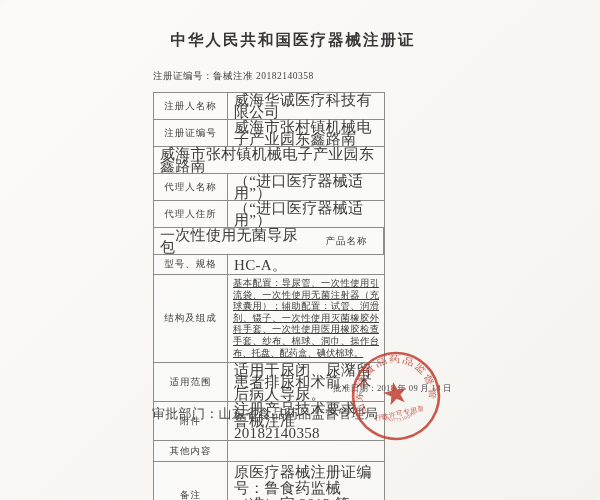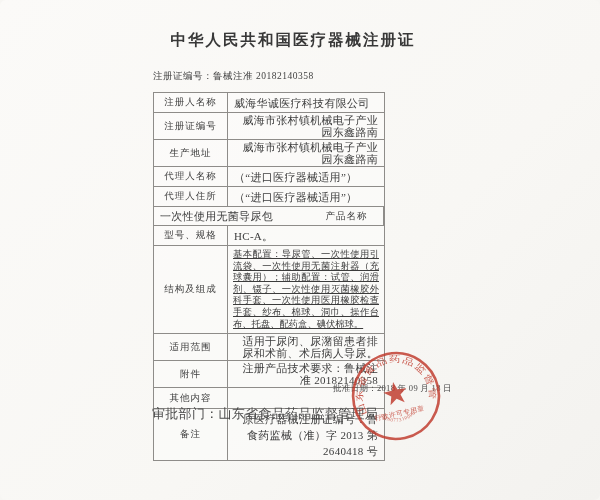--- a/index.html
+++ b/index.html
@@ -33,21 +33,21 @@
   .row{display:flex;border-top:1px solid #8e8c89;box-sizing:border-box;}
   .row:first-child{border-top:none;}
   .cell{box-sizing:border-box;}
   .lbl{
     width:74px;flex:0 0 74px;border-right:1px solid #8e8c89;
     display:flex;align-items:center;justify-content:center;
     font-size:9.5px;letter-spacing:1px;text-align:center;padding:1px 2px;
   }
   .val{
     flex:1;display:flex;align-items:center;
-    font-size:11px;padding:1px 6px;letter-spacing:.3px;line-height:12px;text-align:right;
+    font-size:15px;padding:1px 6px;letter-spacing:.3px;line-height:12px;
   }
   .h19{min-height:19px;} .h20{min-height:20px;} .h21{min-height:21px;}
   .h57{min-height:57px;} .h34{min-height:34px;}
   .val.justify{
     align-items:flex-start;text-align:justify;
     line-height:11.6px;font-size:9.3px;padding:3px 5px;letter-spacing:0;text-decoration:underline;
   }
   .val.remark{align-items:flex-start;line-height:16px;padding-top:2px;}
   .mono{font-family:"Liberation Serif","DejaVu Serif",serif;}
   .footer-dept{
@@ -75,21 +75,20 @@
   <div class="cert-table">
     <div class="row h19">
       <div class="cell lbl">注册人名称</div>
       <div class="cell val">威海华诚医疗科技有限公司</div>
     </div>
     <div class="row h19">
       <div class="cell lbl">注册证编号</div>
       <div class="cell val">威海市张村镇机械电子产业园东鑫路南</div>
     </div>
     <div class="row h19">
-      <div class="cell lbl">生产地址</div>
       <div class="cell val">威海市张村镇机械电子产业园东鑫路南</div>
     </div>
     <div class="row h20">
       <div class="cell lbl">代理人名称</div>
       <div class="cell val">（“进口医疗器械适用”）</div>
     </div>
     <div class="row h20">
       <div class="cell lbl">代理人住所</div>
       <div class="cell val">（“进口医疗器械适用”）</div>
     </div>

